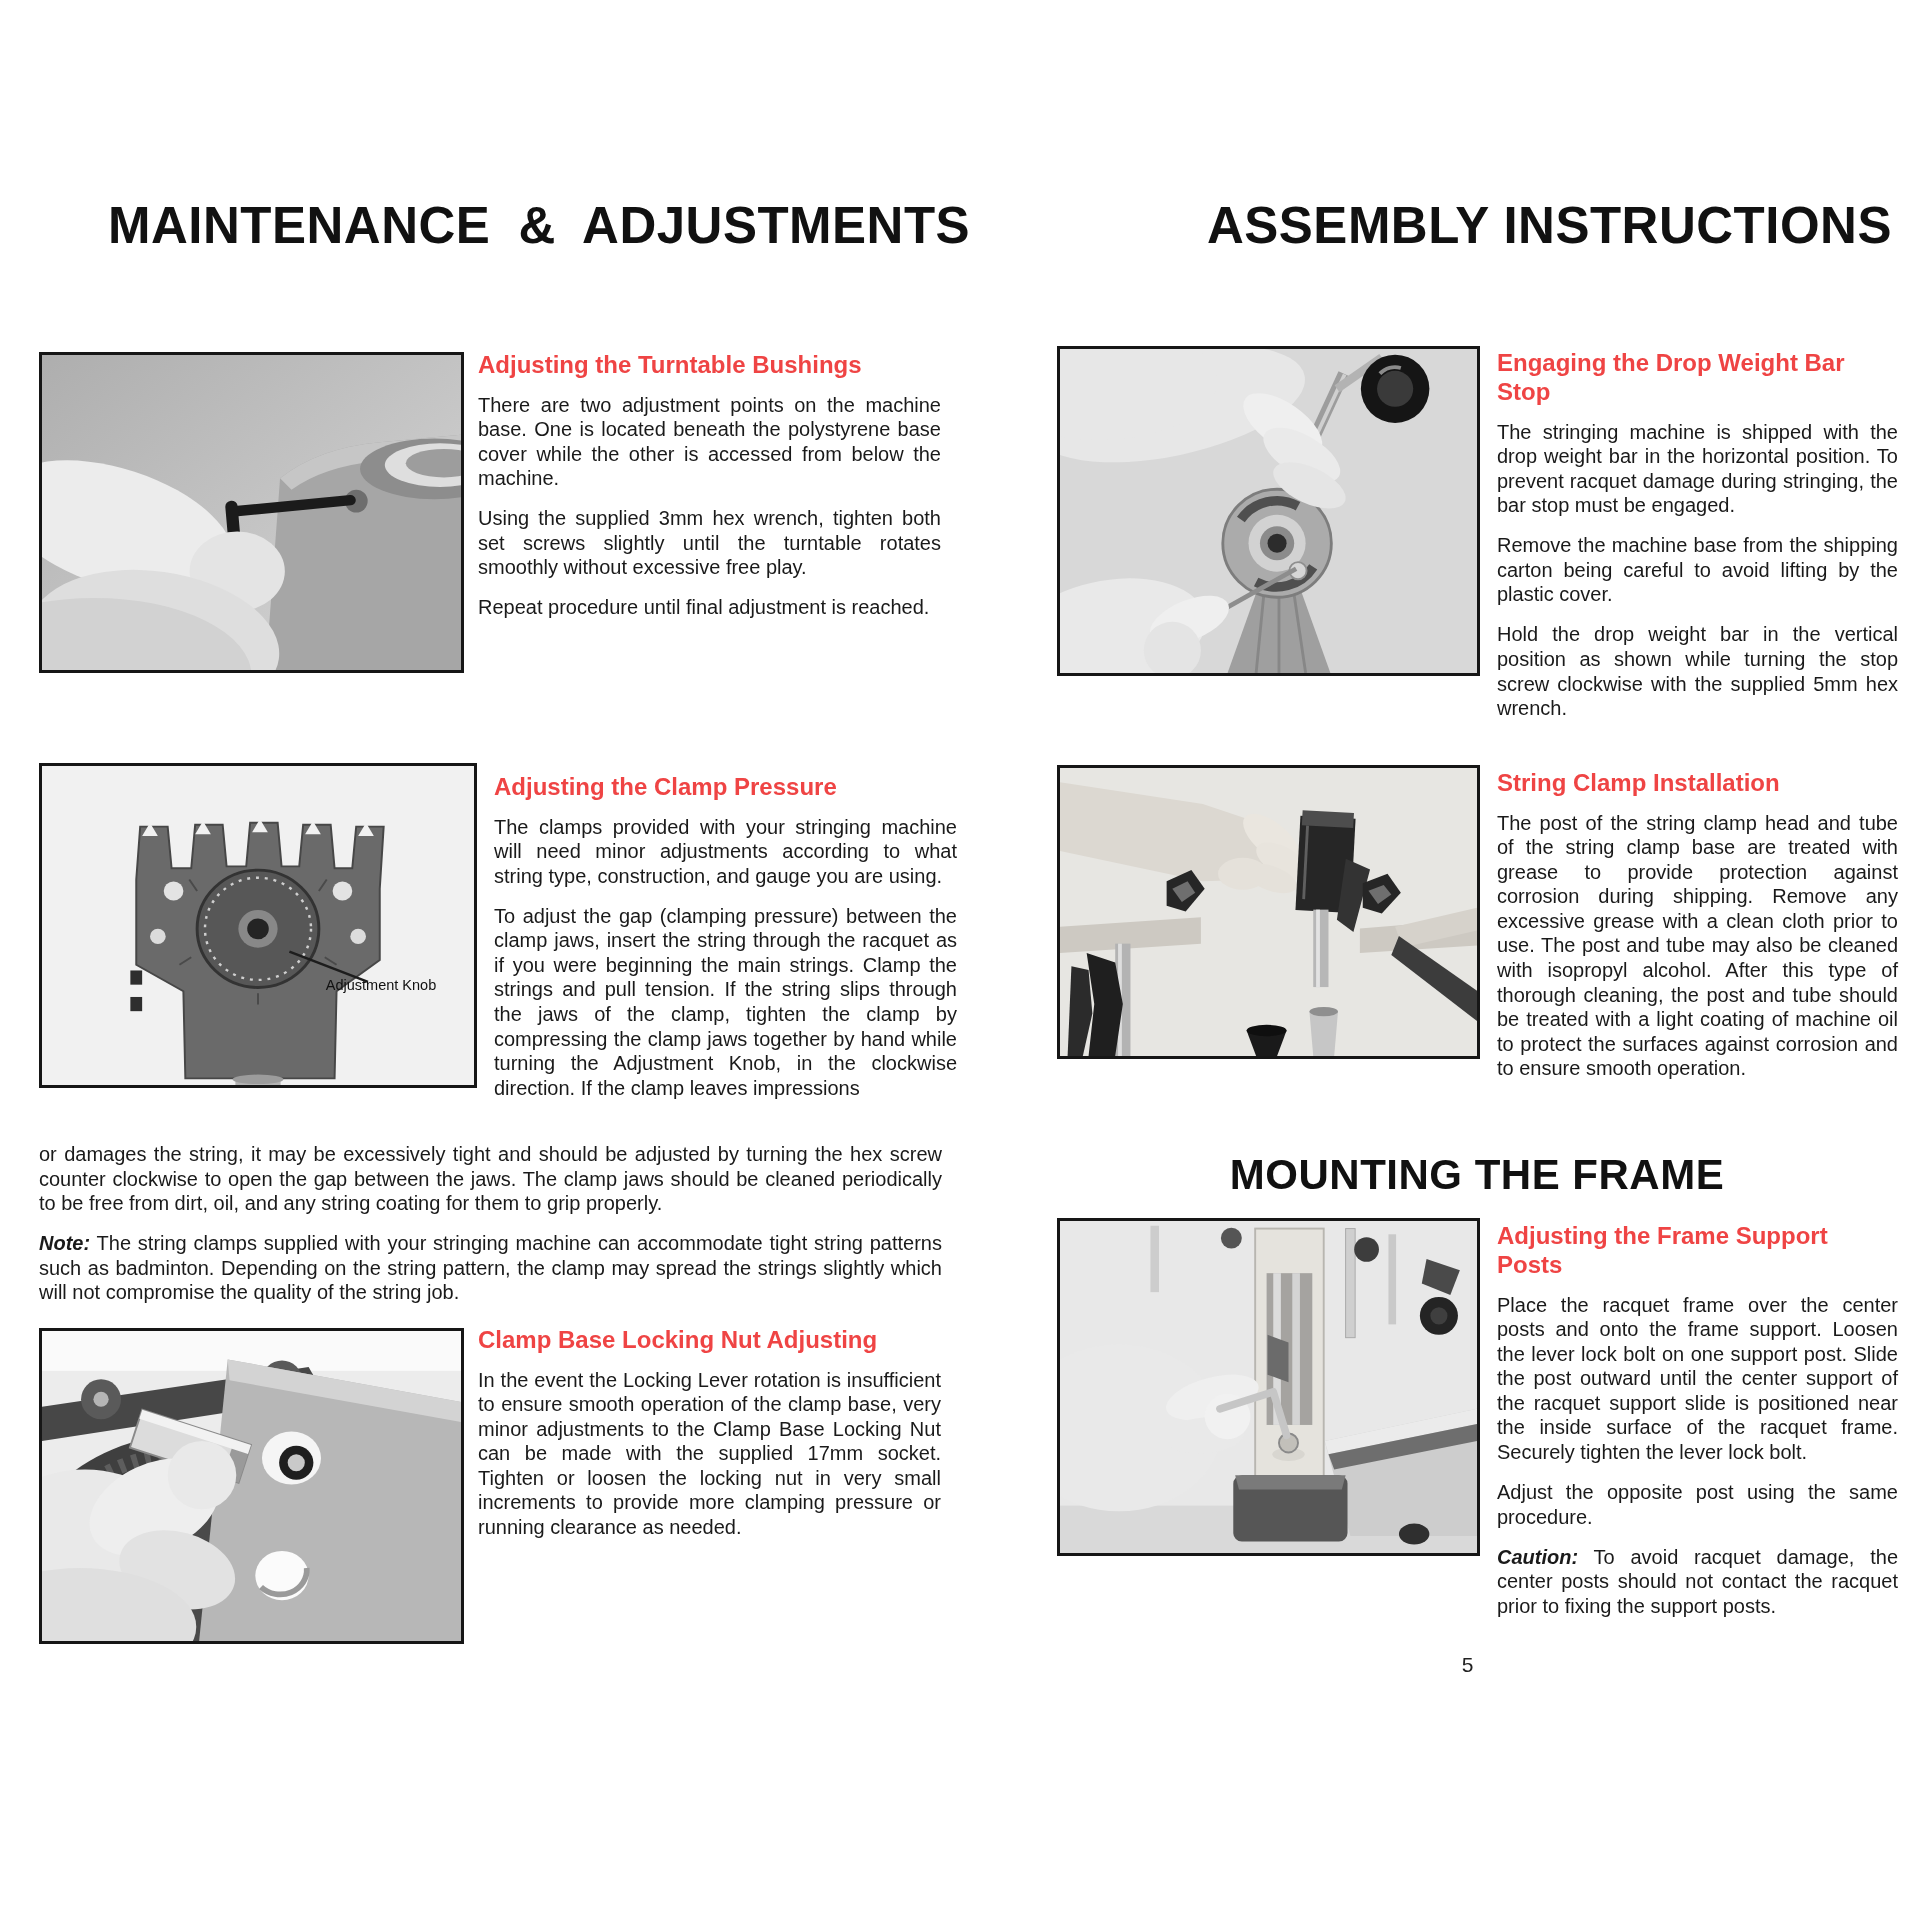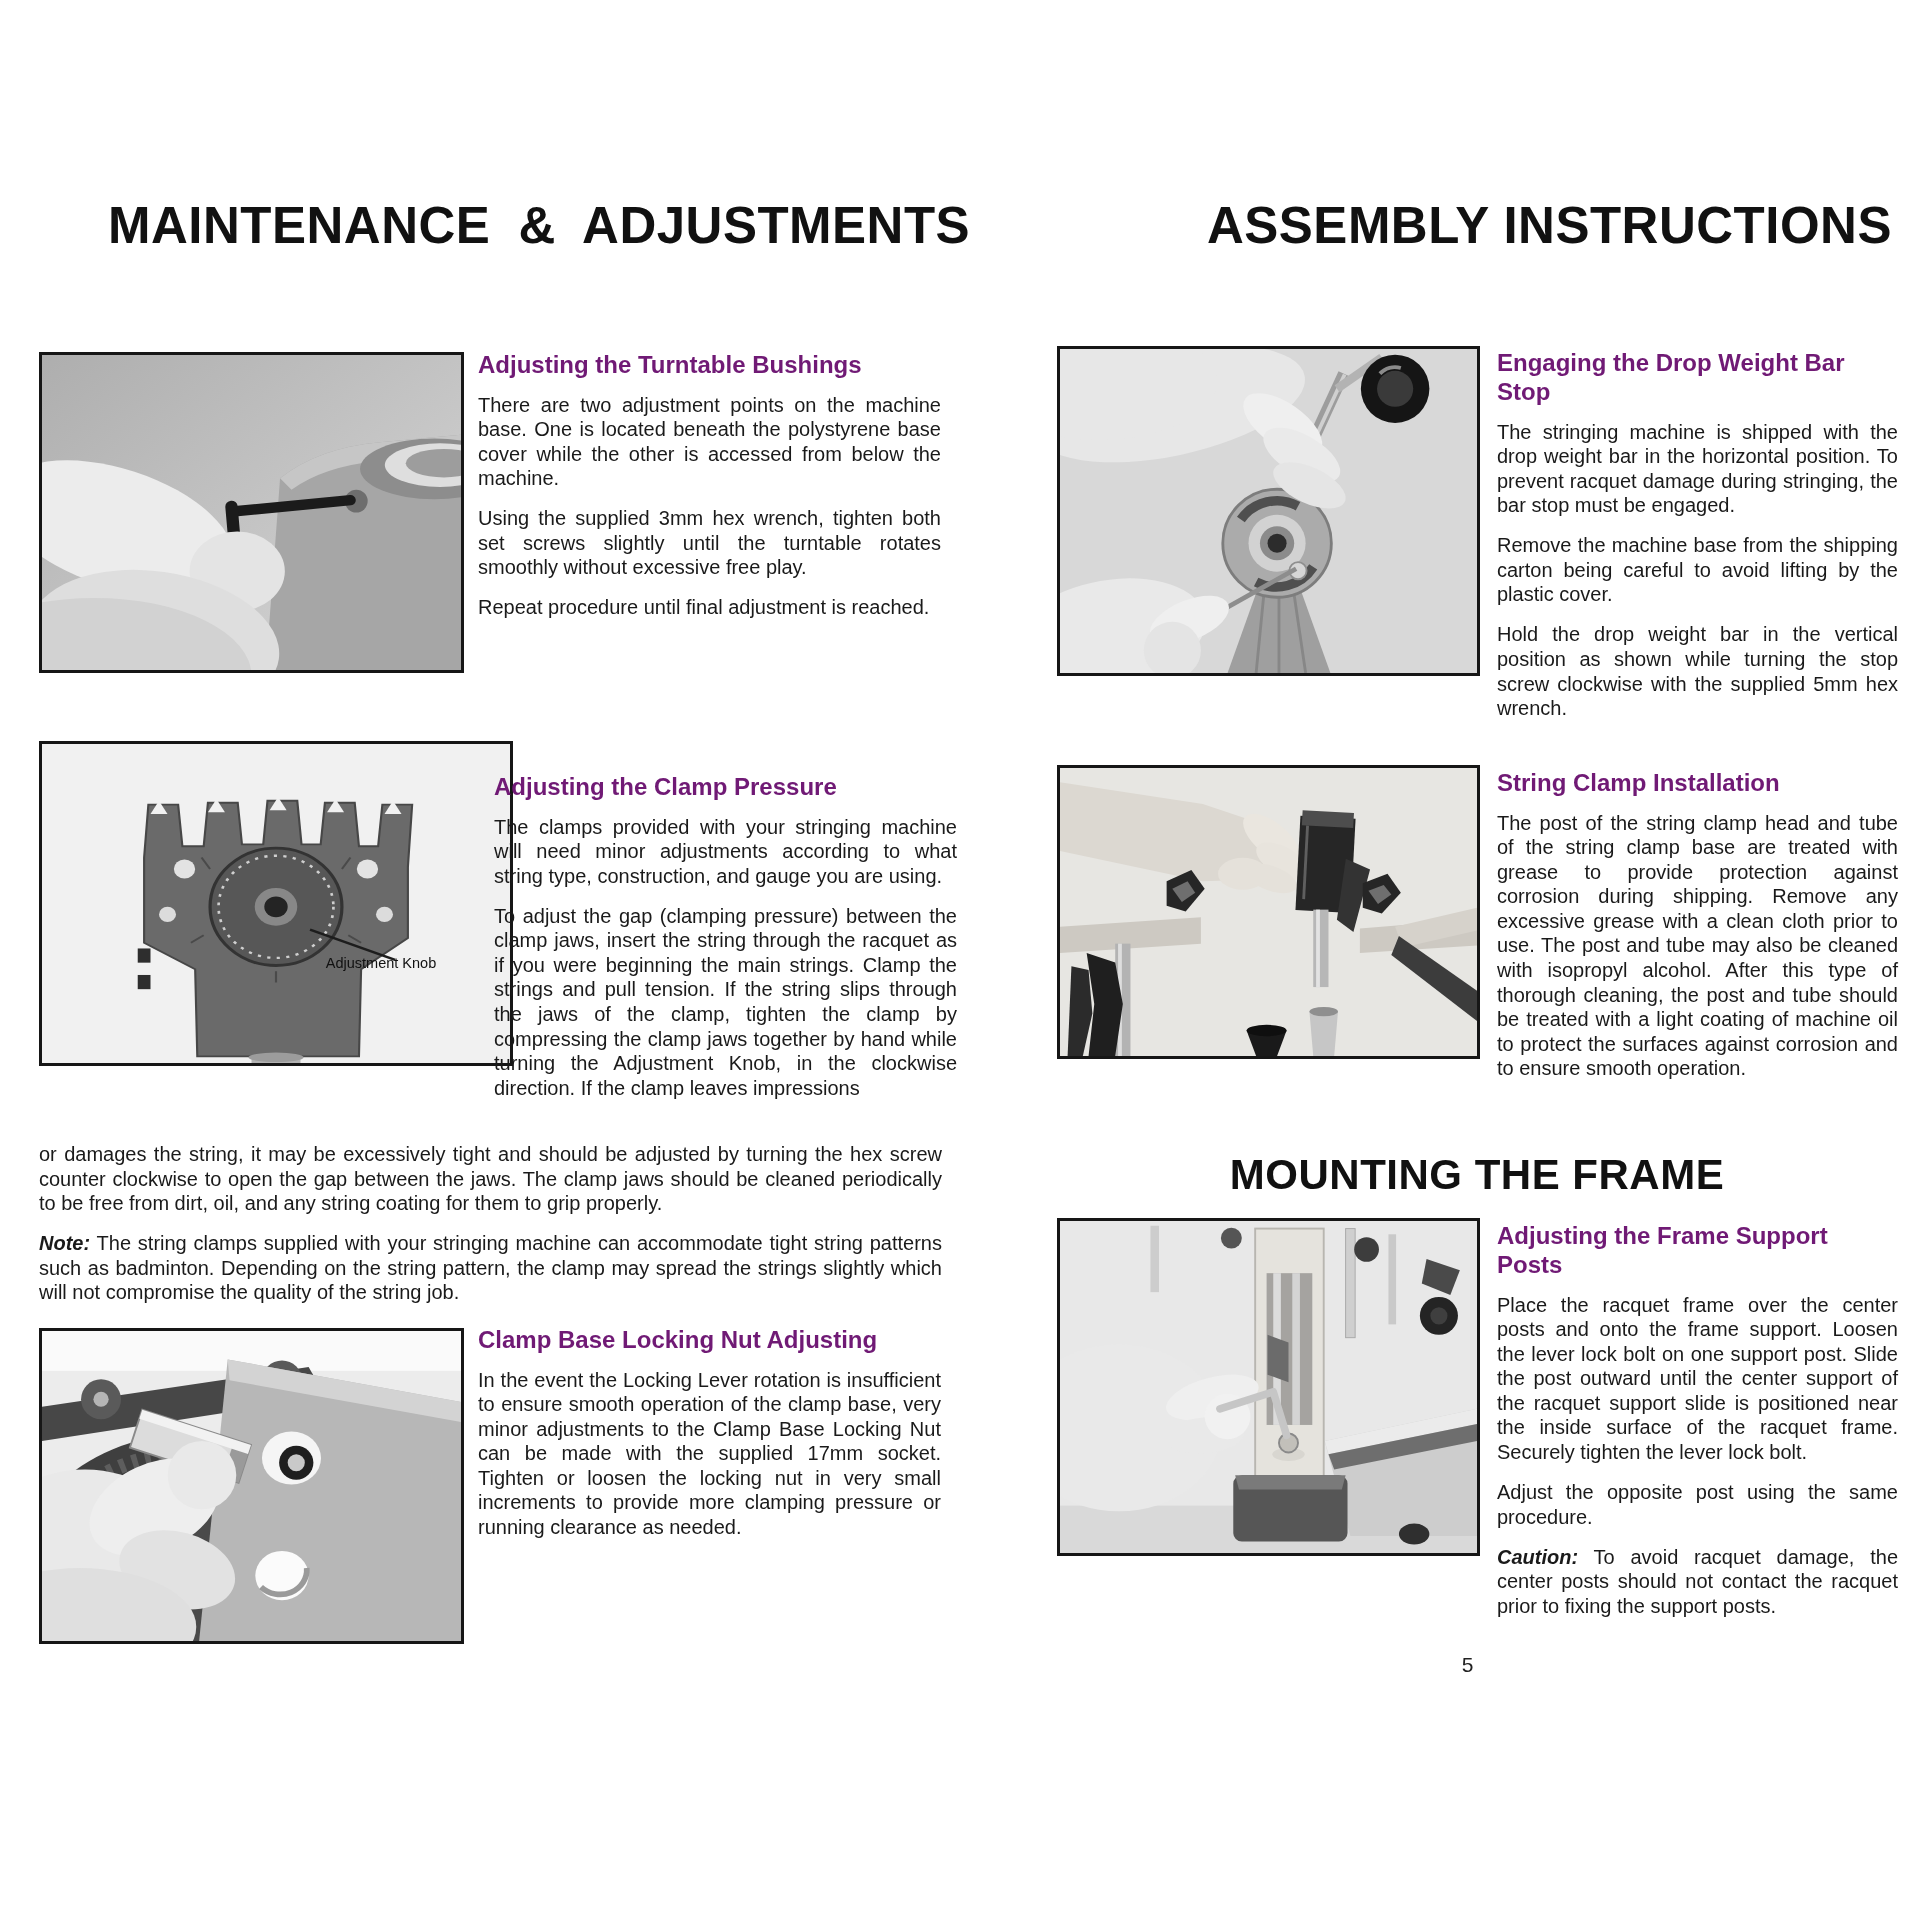--- a/index.html
+++ b/index.html
@@ -2,21 +2,21 @@
 <html><head>
 <meta charset="utf-8">
 <style>
   html,body{margin:0;padding:0;background:#ffffff;}
   #canvas{position:relative;width:1931px;height:1931px;background:#ffffff;overflow:hidden;
           font-family:"Liberation Sans","DejaVu Sans",sans-serif;color:#1a1a1a;}
   .abs{position:absolute;}
   .page-title{font-size:51px;font-weight:bold;color:#111;letter-spacing:0.5px;white-space:nowrap;}
   .wide-space{word-spacing:13.5px;}
   .big-title{font-size:42px;font-weight:bold;color:#111;text-align:center;letter-spacing:0.5px;}
-  .h3{font-size:24px;font-weight:bold;color:#701a75;margin:0 0 13.5px 0;line-height:29px;}
+  .h3{font-size:24px;font-weight:bold;color:#ef4444;margin:0 0 13.5px 0;line-height:29px;}
   .body-col p{font-size:20px;line-height:24.6px;text-align:justify;margin:0 0 15.4px 0;}
   .bi{font-weight:bold;font-style:italic;}
   .figure{border:3.9px solid #161616;background:#dcdcdc;box-sizing:border-box;position:absolute;}
   .figure svg{display:block;width:100%;height:100%;}
   .fig-label{position:absolute;text-align:center;font-size:14.5px;line-height:18.3px;color:#111;}
   .page-num{font-size:21px;color:#222;text-align:center;}
 </style>
 </head>
 <body>
 
@@ -48,21 +48,21 @@
     </svg>
   </div>
 
   <div class="abs body-col" style="left:478px;top:350px;width:463px;">
     <div class="h3">Adjusting the Turntable Bushings</div>
     <p>There are two adjustment points on the machine base. One is located beneath the polystyrene base cover while the other is accessed from below the machine.</p>
     <p>Using the supplied 3mm hex wrench, tighten both set screws slightly until the turntable rotates smoothly without excessive free play.</p>
     <p>Repeat procedure until final adjustment is reached.</p>
   </div>
 
-  <div class="figure" style="left:39px;top:741px;width:474px;height:325px;background:#f1f1f1;">
+  <div class="figure" style="left:39px;top:763px;width:438px;height:325px;background:#f1f1f1;">
     <svg viewBox="0 0 440 337" preserveAspectRatio="none">
       <rect width="440" height="337" fill="#f1f1f1"></rect>
       <path d="M96,210 L96,120 L100,64 L128,64 L132,108 L152,108 L156,62 L184,62 L188,106 L208,106 L212,60 L240,60 L244,106 L262,106 L266,62 L294,62 L298,108 L316,108 L320,64 L348,64 L344,130 L344,205 L300,238 L298,330 L146,330 L144,238 Z" fill="#6a6a6a" stroke="#474747" stroke-width="2"></path>
       <polygon points="110,60 118,74 102,74" fill="#f1f1f1"></polygon>
       <polygon points="164,58 172,72 156,72" fill="#f1f1f1"></polygon>
       <polygon points="222,56 230,70 214,70" fill="#f1f1f1"></polygon>
       <polygon points="276,58 284,72 268,72" fill="#f1f1f1"></polygon>
       <polygon points="330,60 338,74 322,74" fill="#f1f1f1"></polygon>
       <circle cx="134" cy="132" r="10" fill="#e3e3e3"></circle>
       <circle cx="306" cy="132" r="10" fill="#e3e3e3"></circle>

